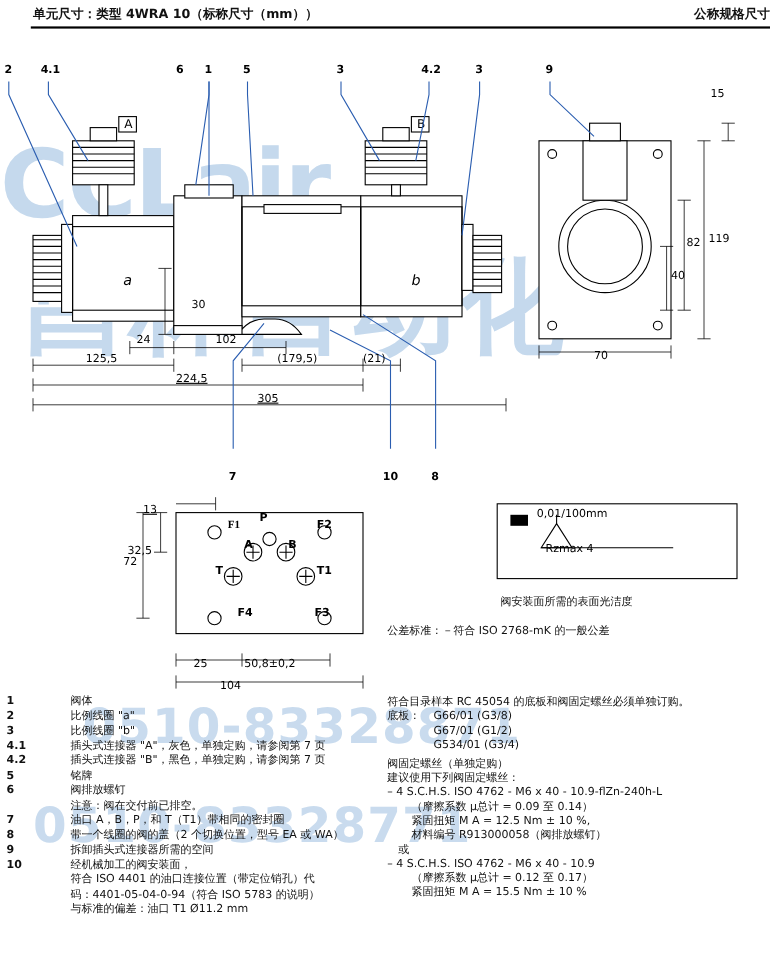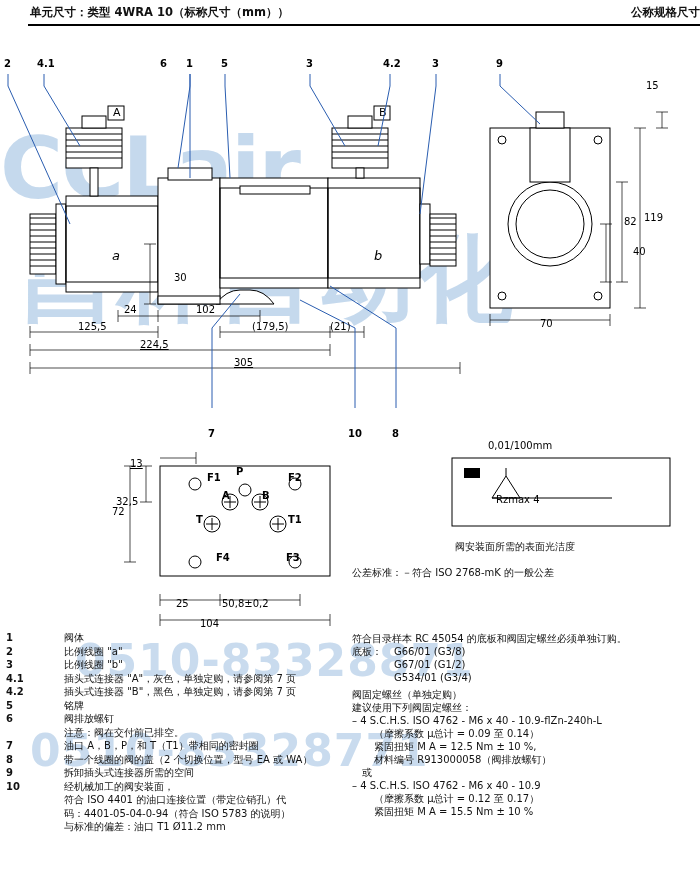--- a/index.html
+++ b/index.html
@@ -175,31 +175,31 @@
   <div class="lblb" style="left:160px;top:58px;">6</div>
 
   <div class="lblb" style="left:208px;top:428px;">7</div>
   <div class="lblb" style="left:348px;top:428px;">10</div>
   <div class="lblb" style="left:392px;top:428px;">8</div>
 
   <div class="lbl" style="left:112px;top:248px;font-size:13px;font-style:italic;">a</div>
   <div class="lbl" style="left:374px;top:248px;font-size:13px;font-style:italic;">b</div>
 
   <div class="lbl" style="left:78px;top:321px;">125,5</div>
-  <div class="lbl" style="left:140px;top:339px;text-decoration:underline;">224,5</div>
+  <div class="lbl" style="left:160px;top:339px;text-decoration:underline;">224,5</div>
   <div class="lbl" style="left:234px;top:357px;text-decoration:underline;">305</div>
   <div class="lbl" style="left:124px;top:304px;">24</div>
   <div class="lbl" style="left:196px;top:304px;">102</div>
   <div class="lbl" style="left:252px;top:321px;">(179,5)</div>
   <div class="lbl" style="left:330px;top:321px;">(21)</div>
   <div class="lbl" style="left:174px;top:272px;">30</div>
   <div class="lbl" style="left:646px;top:80px;">15</div>
   <div class="lbl" style="left:644px;top:212px;">119</div>
   <div class="lbl" style="left:624px;top:216px;">82</div>
-  <div class="lbl" style="left:595px;top:246px;padding-left:38px;">40</div>
+  <div class="lbl" style="left:610px;top:246px;">40</div>
   <div class="lbl" style="left:540px;top:318px;">70</div>
 
   <svg width="360" height="200" viewBox="0 0 360 200" style="top:450px;left:100px;">
     <g stroke="#000" fill="none" stroke-width="1">
       <rect x="60" y="16" width="170" height="110" fill="#fff"></rect>
 
       <circle cx="95" cy="34" r="6"></circle>
       <circle cx="195" cy="34" r="6"></circle>
       <circle cx="95" cy="112" r="6"></circle>
       <circle cx="195" cy="112" r="6"></circle>
@@ -228,38 +228,38 @@
     </g>
   </svg>
 
   <div class="lbl" style="left:130px;top:458px;text-decoration:underline;">13</div>
   <div class="lbl" style="left:116px;top:496px;">32,5</div>
   <div class="lbl" style="left:112px;top:506px;">72</div>
   <div class="lbl" style="left:176px;top:598px;">25</div>
   <div class="lbl" style="left:222px;top:598px;">50,8±0,2</div>
   <div class="lbl" style="left:200px;top:618px;">104</div>
 
-  <div class="lblb" style="left:207px;top:472px;">F1</div>
+  <div class="lblb" style="left:207px;top:472px;font-family:Liberation Serif, serif;">F1</div>
   <div class="lblb" style="left:236px;top:466px;">P</div>
   <div class="lblb" style="left:288px;top:472px;">F2</div>
   <div class="lblb" style="left:222px;top:490px;">A</div>
   <div class="lblb" style="left:262px;top:490px;">B</div>
   <div class="lblb" style="left:196px;top:514px;">T</div>
   <div class="lblb" style="left:288px;top:514px;">T1</div>
   <div class="lblb" style="left:216px;top:552px;">F4</div>
   <div class="lblb" style="left:286px;top:552px;">F3</div>
 
   <svg width="220" height="70" viewBox="0 0 220 70" style="top:458px;left:452px;">
     <rect x="0" y="0" width="218" height="68" fill="none" stroke="#000" stroke-width="1"></rect>
     <rect x="12" y="10" width="16" height="10" fill="#000"></rect>
     <path d="M40 40 l14 -22 l14 22 z" fill="none" stroke="#000" stroke-width="1"></path>
     <path d="M40 40 h120" stroke="#000" stroke-width="1"></path>
     <path d="M54 18 v-8" stroke="#000" stroke-width="1"></path>
   </svg>
-  <div class="lbl" style="left:488px;top:440px;">0,01/100mm</div>
+  <div class="lbl" style="left:488px;top:462px;">0,01/100mm</div>
   <div class="lbl" style="left:496px;top:494px;">Rzmax 4</div>
   <div class="surfnote">阀安装面所需的表面光洁度</div>
 
   <div class="tol">公差标准：－符合 ISO 2768-mK 的一般公差</div>
 
   <div class="legend">
     <div class="lrow">
         <div class="lnum">1</div>
         <div class="ltxt">阀体</div>
       </div>

